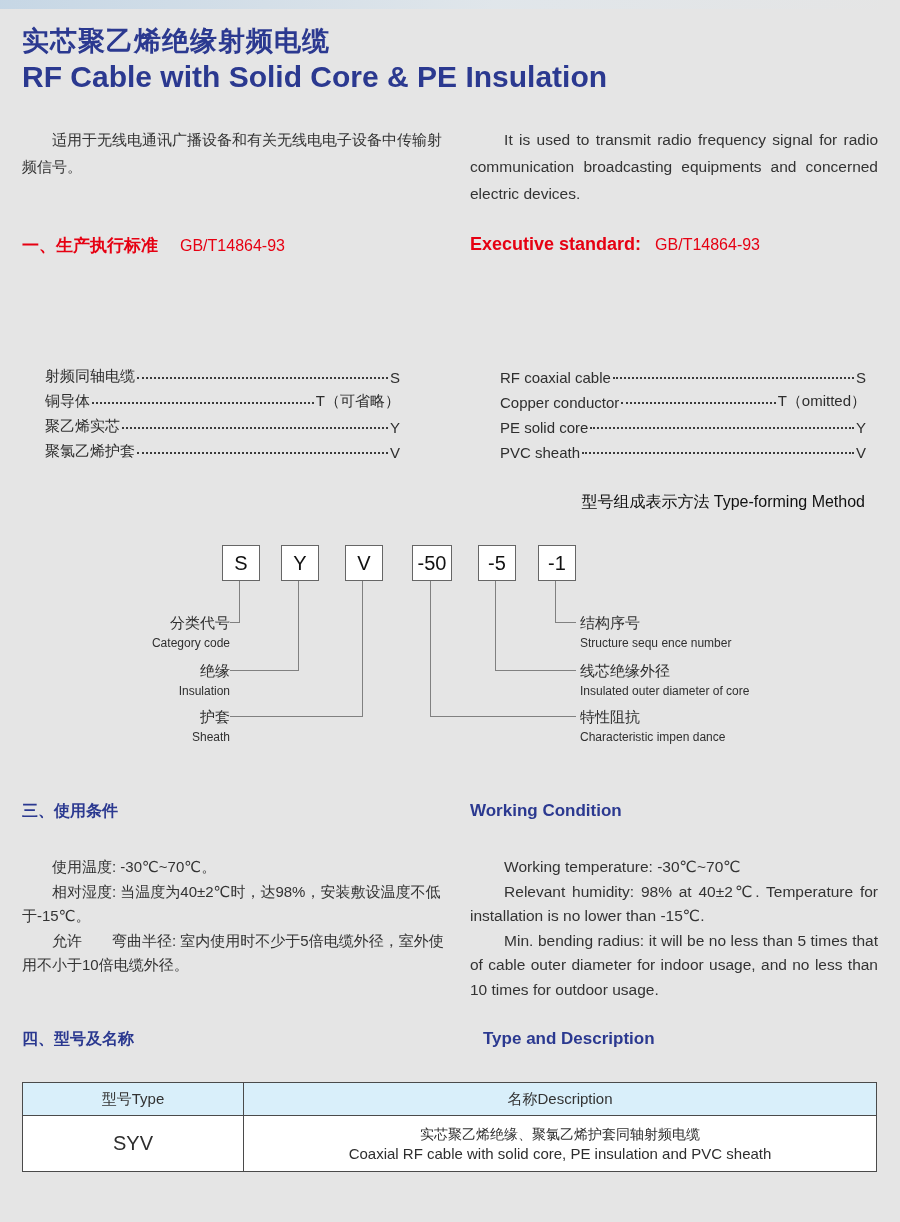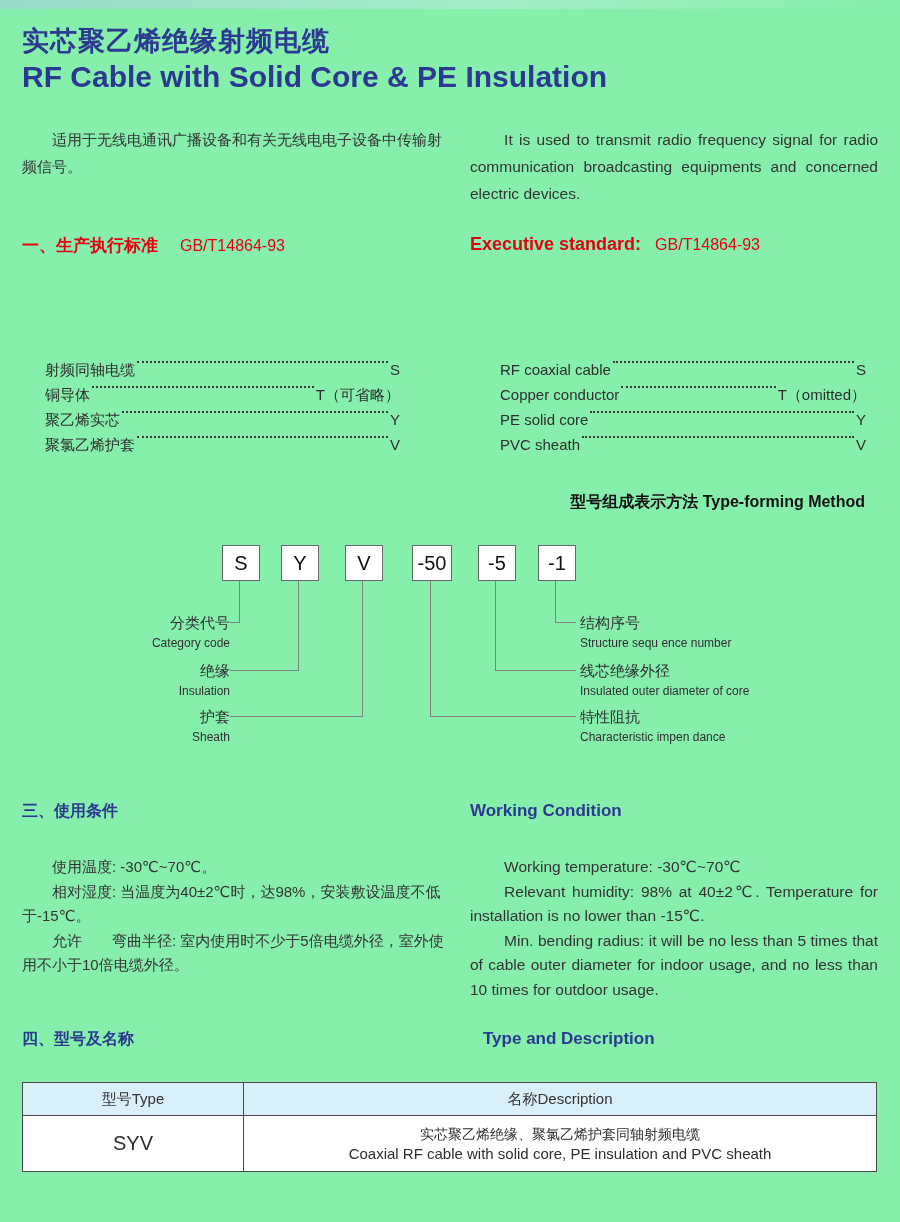--- a/index.html
+++ b/index.html
@@ -1,17 +1,17 @@
 <!DOCTYPE html>
 <html><head>
 <meta charset="utf-8">
 <style>
   html,body{margin:0;padding:0;background:#ffffff;}
   .page{
-    position:relative;width:900px;height:1222px;margin:0 auto;background:#86efac;
+    position:relative;width:900px;height:1222px;margin:0 auto;background:#e5e5e5;
     font-family:"Liberation Sans","DejaVu Sans",sans-serif;color:#2e2e2e;overflow:hidden;
   }
   .topband{position:absolute;top:0;left:0;width:100%;height:9px;
     background:linear-gradient(to right,rgba(173,203,229,.55),rgba(215,232,245,.35) 55%,rgba(255,255,255,0));}
   .abs{position:absolute;}
   
   .title-block{top:24px;left:22px;}
   .title-zh{font-size:27px;font-weight:bold;color:#2b3990;line-height:34px;letter-spacing:1px;}
   .title-en{font-size:30px;font-weight:bold;color:#2b3990;line-height:38px;}
   
@@ -32,25 +32,25 @@
   .sec-zh{font-size:16px;font-weight:bold;color:#2b3990;}
   .sec-en{font-size:17px;font-weight:bold;color:#2b3990;}
   .section2-row{top:299px;}
   .section3-row{top:801px;}
   .section4-row{top:1029px;}
   .section4-row .sec-en{padding-left:6px;margin-left:32px;}
   
   .codes-row{top:361px;}
   .code-list-l{margin-left:23px;width:355px;}
   .code-list-r{margin-left:30px;width:366px;}
-  .code-row{display:flex;align-items:flex-start;height:25px;font-size:15px;color:#2e2e2e;}
+  .code-row{display:flex;align-items:flex-end;height:25px;font-size:15px;color:#2e2e2e;}
   .code-row .lbl,.code-row .code{white-space:nowrap;}
   .leader{flex:1;border-bottom:2px dotted #3a3a3a;margin:0 2px 7px 2px;}
   
-  .method-heading{top:492px;right:35px;font-size:16px;font-weight:bold;color:#111;}
+  .method-heading{top:492px;right:35px;font-size:16px;font-weight:normal;color:#111;}
   
   .diagram{top:538px;left:0;width:900px;height:232px;}
   .dbox{position:absolute;top:7px;height:34px;border:1px solid #666;color:#111;
     font-size:20px;text-align:center;line-height:34px;background:#fff;}
   .vline{position:absolute;width:1px;background:#808080;top:43px;}
   .hline{position:absolute;height:1px;background:#808080;}
   .dlabel{position:absolute;white-space:nowrap;color:#2f2f2f;}
   .dl-zh{font-size:15px;}
   .dl-en{font-size:12px;}
   .dl-left{right:670px;text-align:right;}

